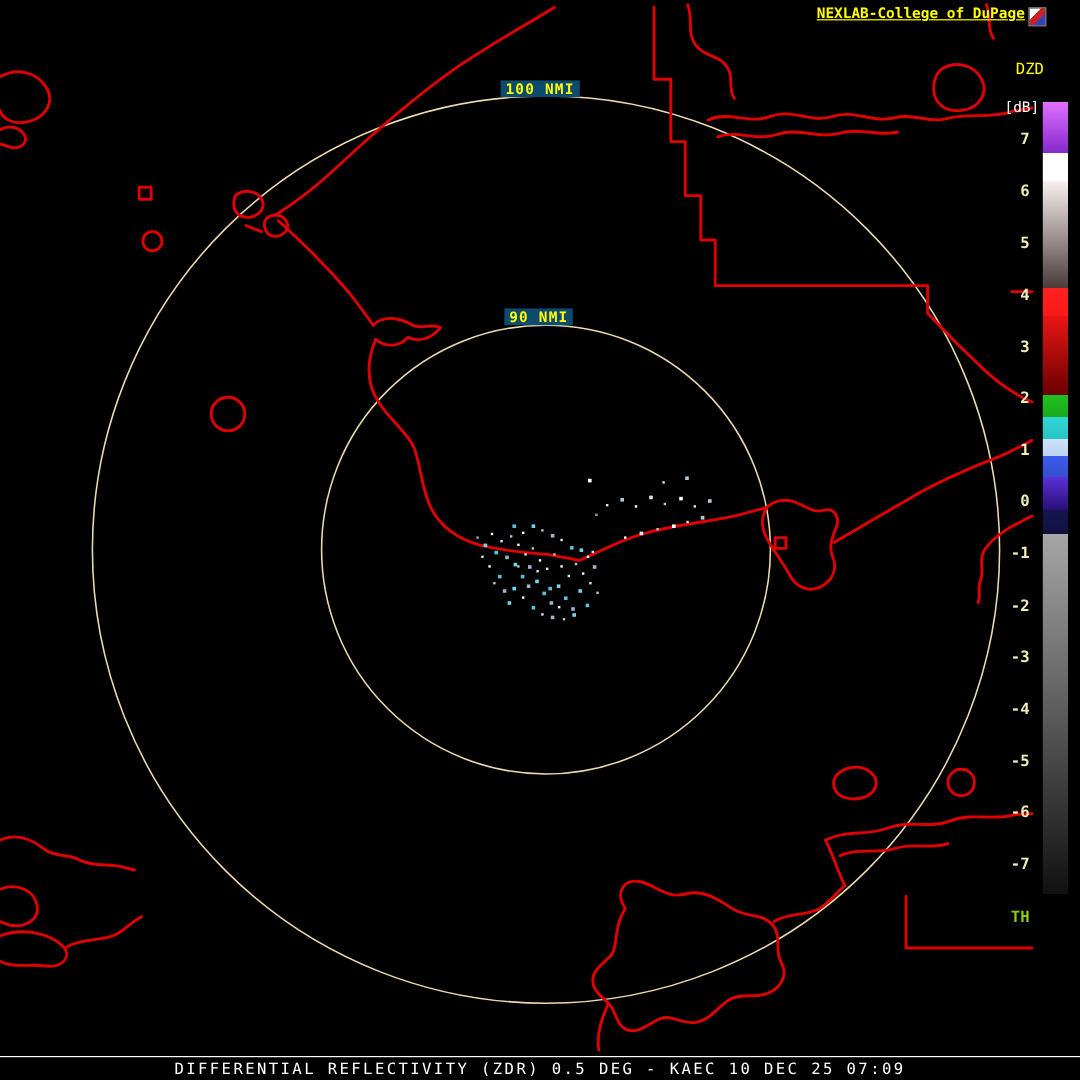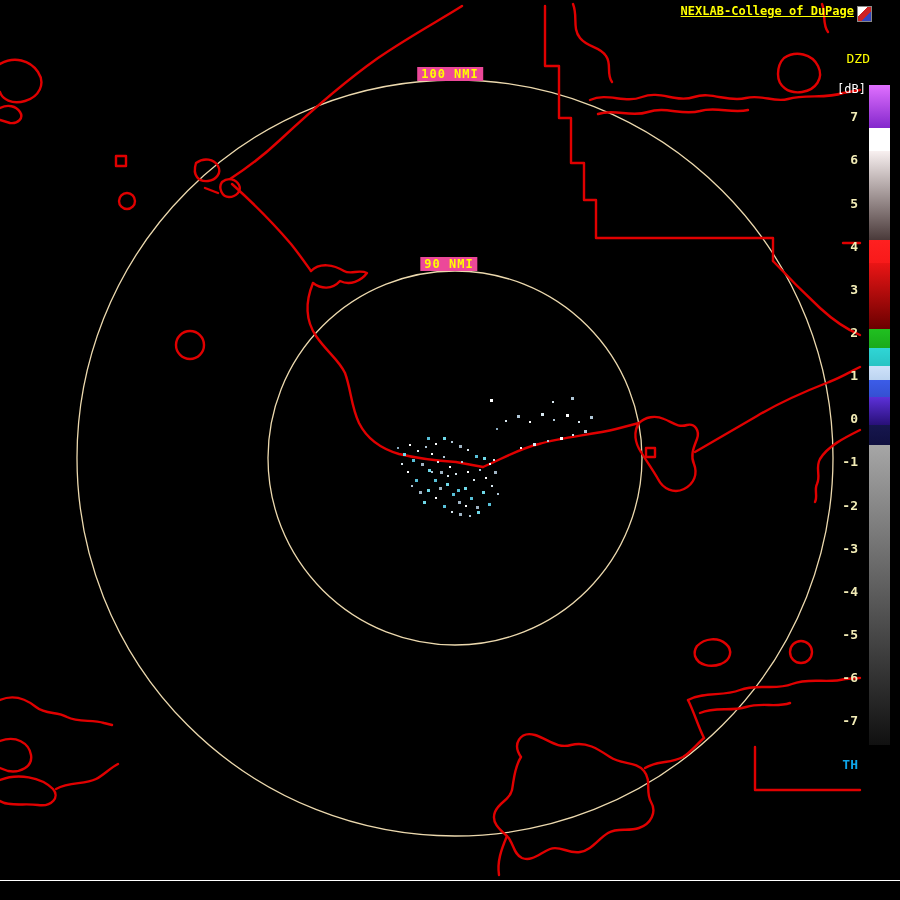--- a/index.html
+++ b/index.html
@@ -1,31 +1,31 @@
 <!DOCTYPE html>
 <html><head>
 <meta charset="utf-8">
 <style>
   html,body{margin:0;padding:0;background:#000;}
   .screen{position:relative;width:900px;height:900px;background:#000;overflow:hidden;
           font-family:"DejaVu Sans Mono","Liberation Mono",monospace;}
   svg.map{position:absolute;left:0;top:0;}
   .ring{fill:none;stroke:#ecd9ae;stroke-width:1.3;}
   .boundaries path,.boundaries rect,.boundaries circle{fill:none;stroke:#e00000;stroke-width:2.4;stroke-linejoin:round;stroke-linecap:round;}
-  .ring-label{position:absolute;transform:translateX(-50%);background:#ec4899;color:#ffff00;
+  .ring-label{position:absolute;transform:translateX(-50%);background:#0c4a6e;color:#ffff00;
               font-size:12px;font-weight:bold;padding:0 4px;letter-spacing:1px;white-space:nowrap;}
   .attribution{position:absolute;top:4px;right:46px;color:#ffff00;font-size:12px;font-weight:bold;white-space:nowrap;text-decoration:underline;}
   .logo{position:absolute;top:6px;right:28px;width:13px;height:14px;
         background:linear-gradient(135deg,#ffffff 0 34%,#cc2222 34% 64%,#3344bb 64% 100%);border:1px solid #888;}
   .prodcode{position:absolute;top:51px;right:30px;color:#ffff00;font-size:13px;font-weight:normal;}
   .units{position:absolute;top:66px;right:34px;color:#ffffff;font-size:12px;margin-top:16px;}
   .colorbar{position:absolute;top:85px;right:10px;width:21px;height:660px;}
   .tick{position:absolute;right:42px;width:30px;text-align:right;color:#f2ecb6;
         font-size:13px;font-weight:bold;line-height:16px;}
-  .th-label{position:absolute;top:757px;right:42px;width:30px;text-align:right;color:#0ea5e9;
+  .th-label{position:absolute;top:757px;right:42px;width:30px;text-align:right;color:#84cc16;
         font-size:13px;font-weight:bold;}
   .footer-line{position:absolute;left:0;top:880px;width:900px;border-top:1px solid #ffffff;}
   .footer{position:absolute;left:0;top:884px;width:900px;text-align:center;color:#ffffff;
           font-size:13px;letter-spacing:2px;white-space:nowrap;}
 </style>
 </head>
 <body>
 
 <div class="screen">
 
@@ -191,13 +191,14 @@
       <div class="tick" style="top: 497.588px;">-2</div>
       <div class="tick" style="top: 540.725px;">-3</div>
       <div class="tick" style="top: 583.863px;">-4</div>
       <div class="tick" style="top: 627px;">-5</div>
       <div class="tick" style="top: 670.137px;">-6</div>
       <div class="tick" style="top: 713.275px;">-7</div>
     </div>
   <div class="th-label">TH</div>
 
   <div class="footer-line"></div>
+  <div class="footer">DIFFERENTIAL REFLECTIVITY (ZDR) 0.5 DEG - KAEC 10 DEC 25 07:09</div>
 </div>
 
 </body></html>

